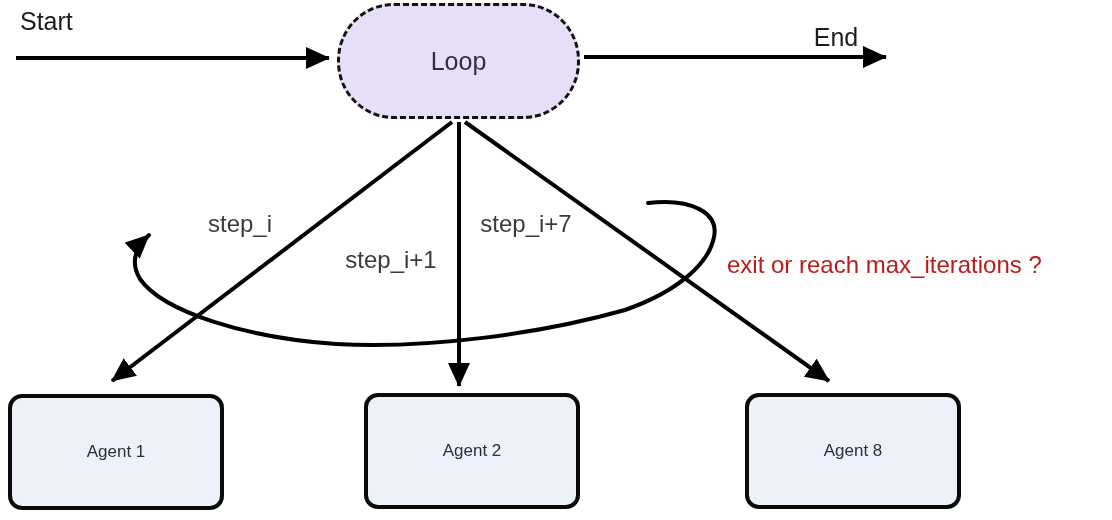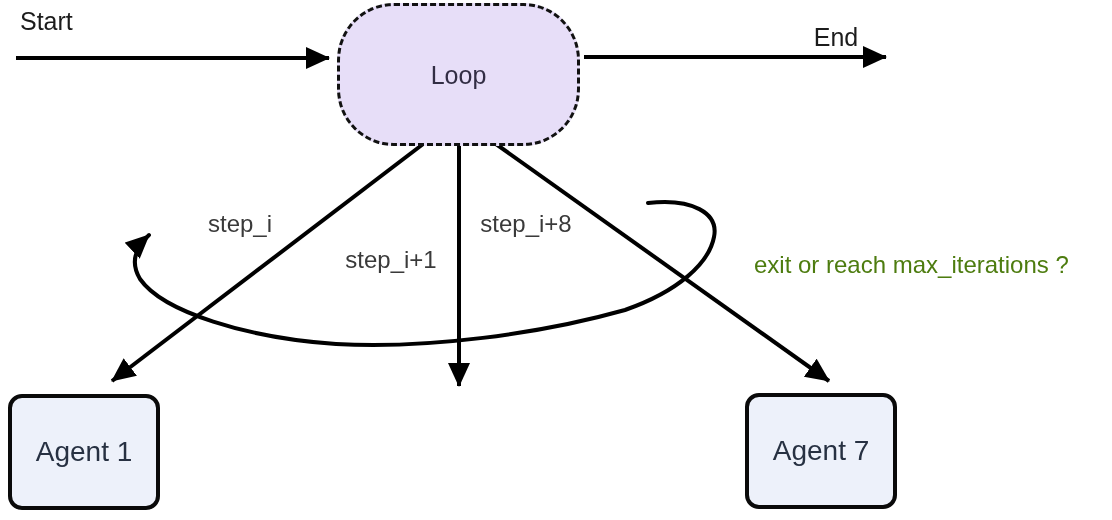--- a/index.html
+++ b/index.html
@@ -23,41 +23,41 @@
     color: var(--label-color, #2b2b2b);
     font-size: 24px;
     white-space: nowrap;
     line-height: 1.15;
   }
   .endpoint-label {
     font-size: 25px;
     color: var(--endpoint-color, #1c1c1c);
   }
   .step-label { transform: translate(-50%, -50%); color: #3a3a3a; }
-  .exit-label { transform: translateY(-50%); color: #4d7c0f; margin-left: 27px; }
+  .exit-label { transform: translateY(-50%); color: #b91c1c; }
   .node { position: absolute; box-sizing: border-box; display: flex; flex-direction: column; align-items: center; justify-content: center; }
   .controller {
     left: 337px; top: 3px;
-    width: 243px; height: 143px;
+    width: 243px; height: 116px;
     background: var(--controller-fill, #e7def8);
     border: 3.5px dashed var(--controller-border, #111111);
     border-radius: 57px;
     color: var(--controller-text, #322d44);
     font-size: 25px;
     line-height: 34px;
     text-align: center;
   }
   .agent {
     top: 394px;
-    width: 152px; height: 116px;
+    width: 216px; height: 116px;
     background: var(--agent-fill, #edf1fa);
     border: 4px solid var(--agent-border, #0a0a0a);
     border-radius: 14px;
     color: var(--agent-text, #273142);
-    font-size: 28px;
+    font-size: 17px;
   }
   .agent-1 { left: 8px; }
   .agent-2 { left: 364px; top: 393px; }
   .agent-3 { left: 745px; top: 393px; }
 </style>
 </head>
 <body>
 
 <div class="canvas">
 
@@ -78,24 +78,27 @@
   <div class="label endpoint-label" style="left:20px; top:7px;">Start</div>
 
   <div class="label endpoint-label" style="left:836px; top:7px; transform:translateX(-50%);margin-top:16px;">End</div>
 
   <div class="node controller">
     <span>Loop</span>
   </div>
 
   <div class="label step-label" style="left:240px; top:224px;">step_i</div>
   <div class="label step-label" style="left:391px; top:224px;margin-top:36px;">step_i+1</div>
-  <div class="label step-label" style="left:526px; top:224px;">step_i+8</div>
+  <div class="label step-label" style="left:526px; top:224px;">step_i+7</div>
 
   <div class="label exit-label" style="left:727px; top:265px;">exit or reach max_iterations ?</div>
 
   <div class="node agent agent-1">
     <span>Agent 1</span>
   </div>
+  <div class="node agent agent-2">
+    <span>Agent 2</span>
+  </div>
   <div class="node agent agent-3">
-    <span>Agent 7</span>
+    <span>Agent 8</span>
   </div>
 
 </div>
 
 </body></html>

